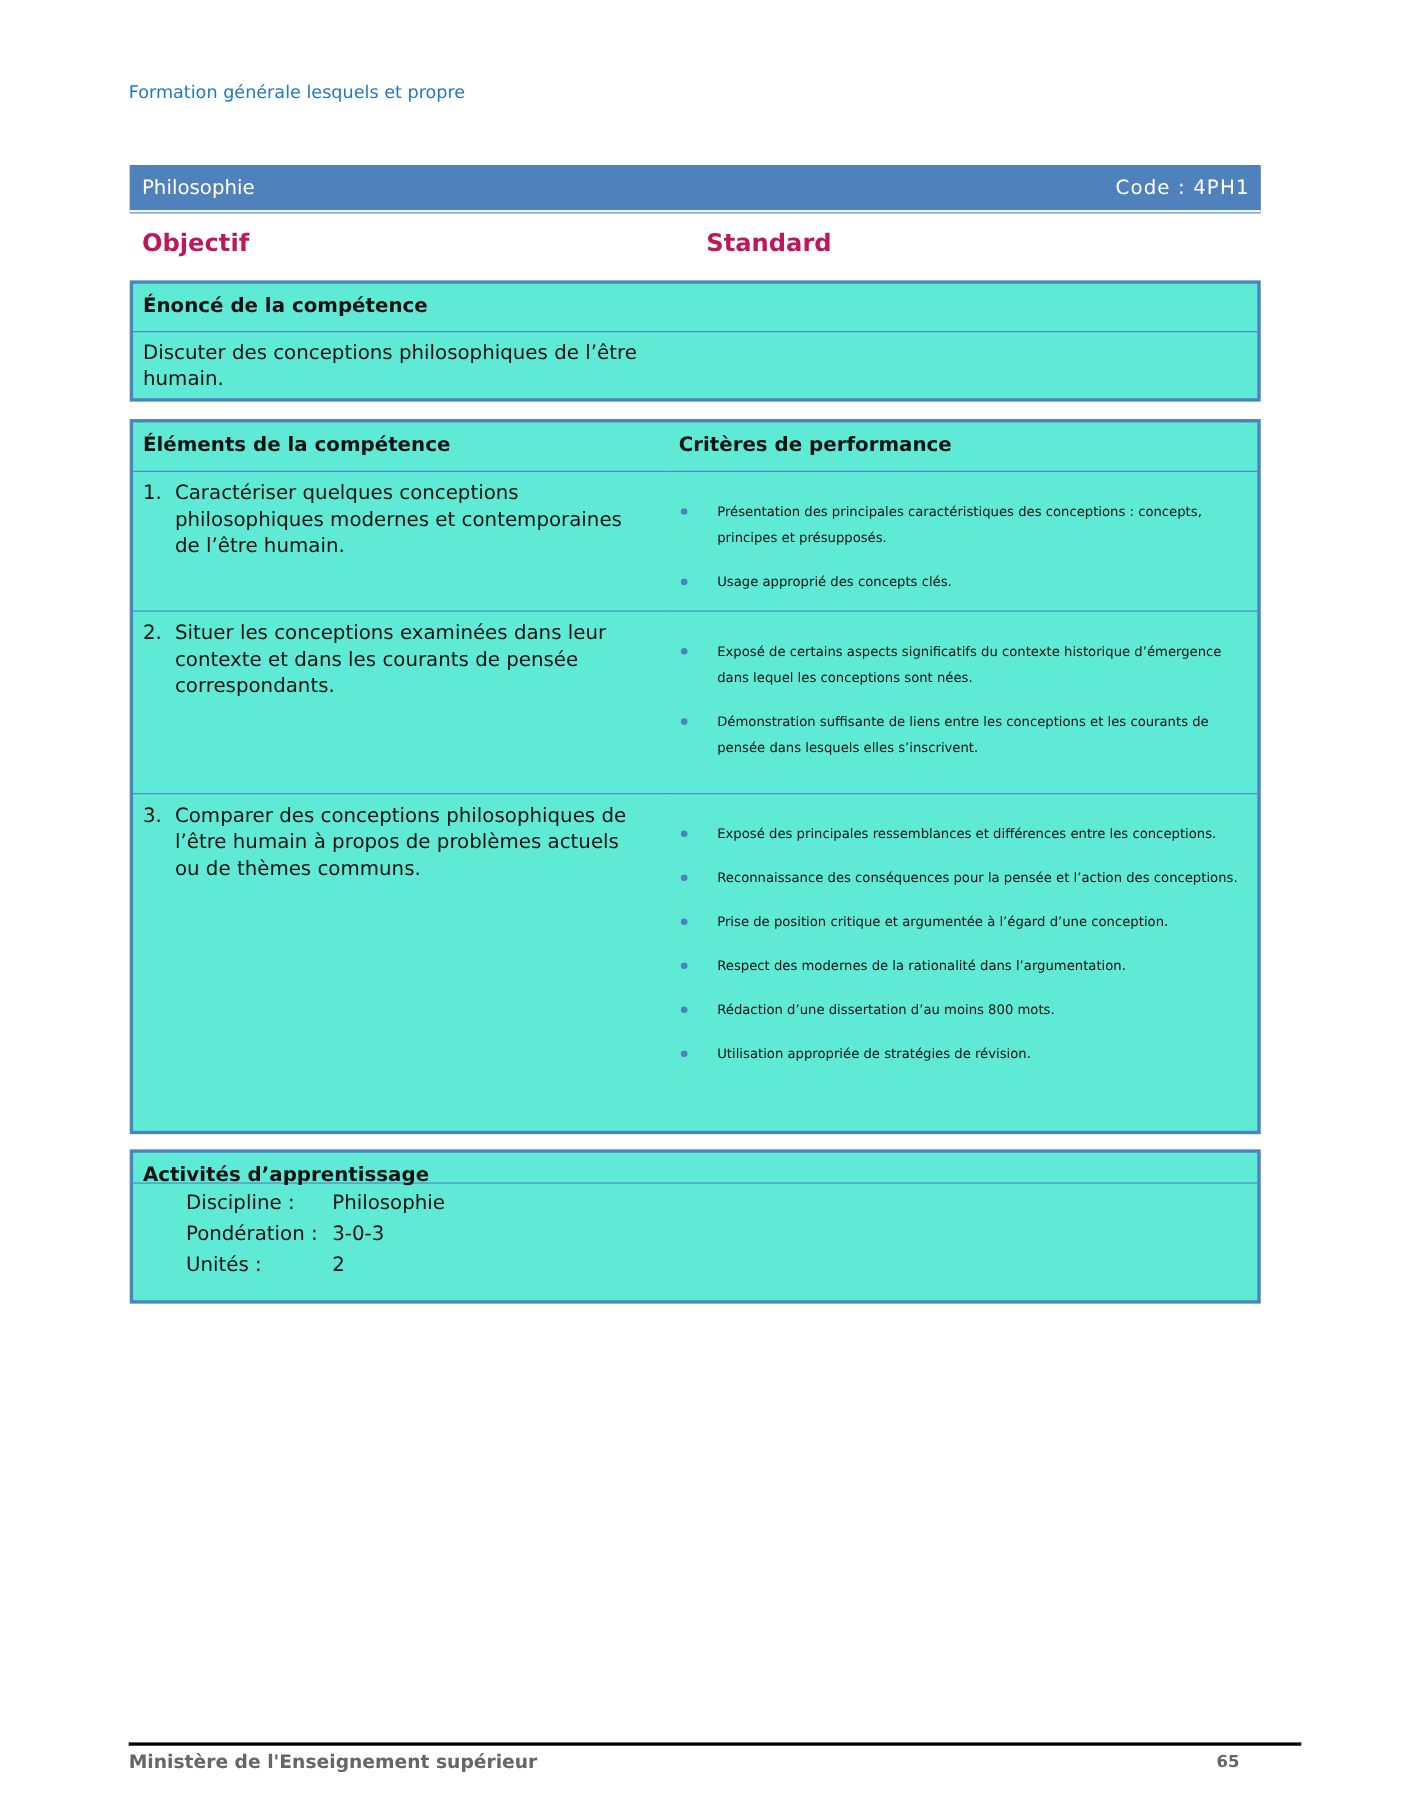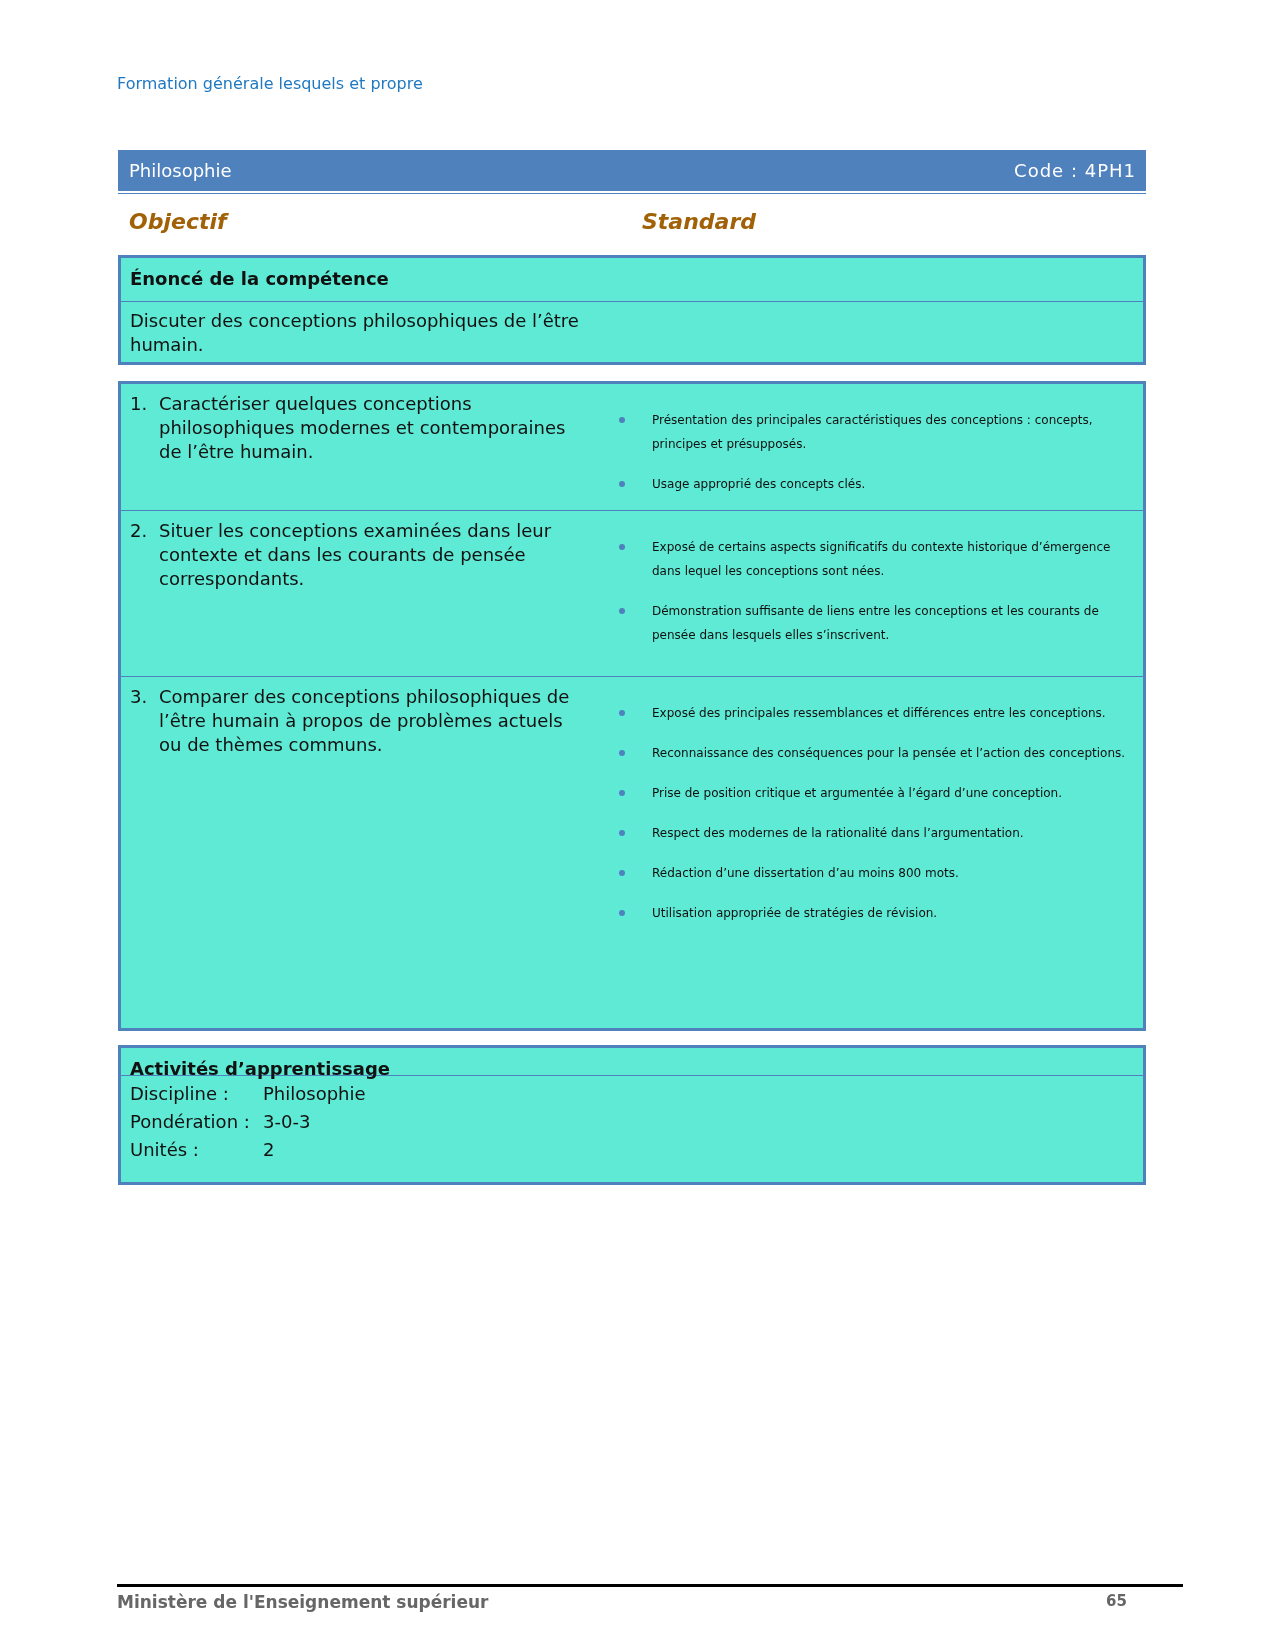--- a/index.html
+++ b/index.html
@@ -14,21 +14,21 @@
     .course-bar {
       position: absolute; left: 118px; top: 150px; width: 1028px; height: 43px;
       background: #4f81bd; color: #ffffff; font-size: 18px;
       display: flex; align-items: center; justify-content: space-between;
       box-sizing: border-box; padding: 0 10px 0 11px;
       border-bottom: 2px solid #ffffff; box-shadow: 0 1px 0 #4f81bd;
     }
     .course-bar .code { letter-spacing: 1px; }
     .col-heads {
       position: absolute; left: 118px; top: 207px; width: 1028px; height: 36px;
-      font-weight: bold; font-size: 22px; color: #a16207; font-style: italic;
+      font-weight: bold; font-size: 22px; color: #be185d;
     }
     .col-heads .left { position: absolute; left: 11px; top: 2px; }
     .col-heads .right { position: absolute; left: 524px; top: 2px; }
 
     .box {
       position: absolute; left: 118px; width: 1028px; box-sizing: border-box;
       border: 3px solid #4f81bd; background: #5eead4;
     }
     .box .hdr {
       font-weight: bold; font-size: 18px; padding: 10px 9px 8px 9px;
@@ -60,21 +60,21 @@
       position: relative; font-size: 12px; line-height: 24px;
       padding-left: 35px; margin-bottom: 8px; margin-top: 16px;
     }
     ul.crit li .bullet {
       position: absolute; left: 2px; top: 9px; width: 6px; height: 6px;
       border-radius: 50%; background: #4f81bd;
     }
 
     #activites { top: 1045px; height: 140px; }
     #activites .hdr { height: 28px; }
-    .kv { font-size: 18px; padding: 4px 9px 0 9px; }
+    .kv { font-size: 18px; padding: 4px 9px 0 9px; margin-left: 39px; }
     .kv .line { height: 28px; line-height: 28px; display: flex; }
     .kv .k { width: 133px; flex: none; }
 
     .footer-rule {
       position: absolute; left: 117px; top: 1584px; width: 1066px; height: 3px; background: #000000;
     }
     .footer-left {
       position: absolute; left: 117px; top: 1592px; font-size: 17px; font-weight: bold; color: #666666;
     }
     .footer-right {
@@ -101,20 +101,24 @@
   <div class="body-text">Discuter des conceptions philosophiques de l’être humain.</div>
 </div>
 
 <div class="box" id="elements">
   <table class="grid">
     <colgroup>
         <col style="width:486px">
         <col>
       </colgroup>
     <tbody>
+        <tr>
+      <th>Éléments de la compétence</th>
+      <th class="c2">Critères de performance</th>
+    </tr>
     <tr class="row" style="height:118px">
       <td>
         <div class="elem">
           <span class="num">1.</span>
           <span class="txt">Caractériser quelques conceptions philosophiques modernes et contemporaines de l’être humain.</span>
         </div>
       </td>
       <td>
         <ul class="crit">
           <li><span class="bullet"></span><span>Présentation des principales caractéristiques des conceptions : concepts, principes et présupposés.</span></li>

